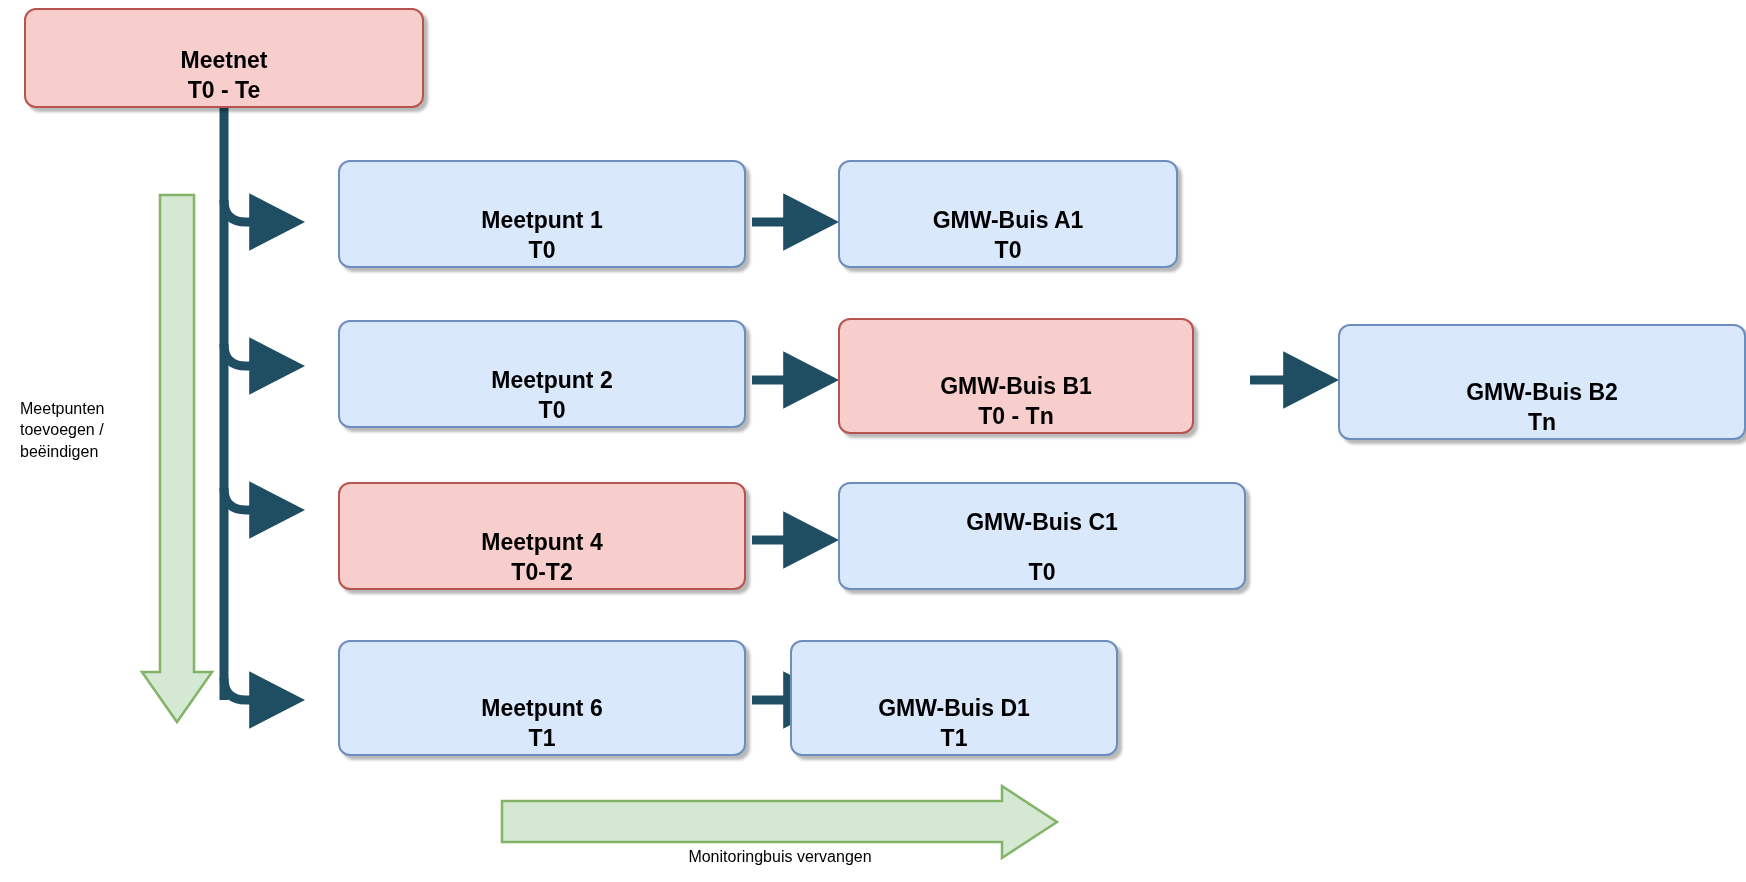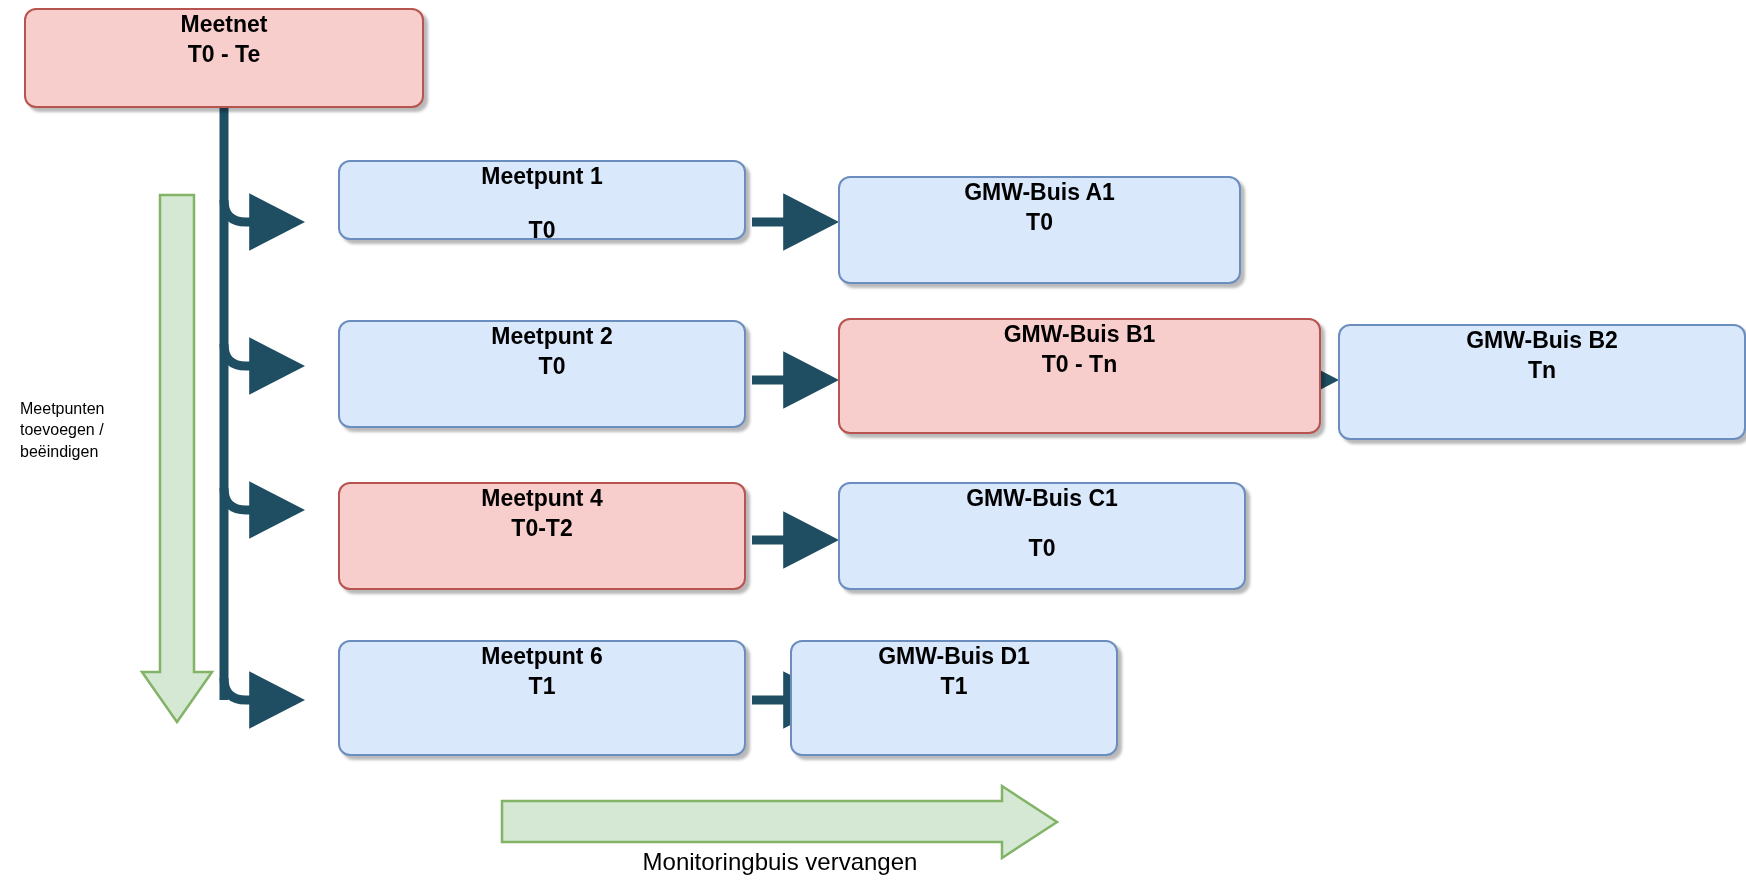--- a/index.html
+++ b/index.html
@@ -27,21 +27,21 @@
   }
   .node {
     position: absolute;
     box-sizing: border-box;
     border-radius: 12px;
     border-width: 2px;
     border-style: solid;
     display: flex;
     flex-direction: column;
     align-items: center;
-    justify-content: flex-start;
+    justify-content: flex-end;
     text-align: center;
     font-weight: bold;
     font-size: 23px;
     line-height: 1.30;
     color: #000000;
     box-shadow: 4px 4px 3px rgba(0,0,0,0.28);
     z-index: 3;
   }
   .node.blue {
     background: #dae8fc;
@@ -60,21 +60,21 @@
     font-size: 16px;
     font-weight: normal;
     color: #000000;
     line-height: 1.33;
     text-align: left;
     white-space: pre-line;
     z-index: 4;
   }
   .bottom-label {
     position: absolute;
-    font-size: 24px;
+    font-size: 16px;
     font-weight: normal;
     color: #000000;
     text-align: center;
     white-space: nowrap;
     z-index: 4;
   }
 </style>
 </head>
 <body>
 
@@ -105,46 +105,46 @@
     <path d="M160,195 L194,195 L194,672 L212,672 L177,722 L142,672 L160,672 Z" fill="#d5e8d4" stroke="#82b366" stroke-width="2.5"></path>
 
     <path d="M502,801 L1002,801 L1002,786 L1057,822 L1002,858 L1002,842 L502,842 Z" fill="#d5e8d4" stroke="#82b366" stroke-width="2.5"></path>
   </svg>
 
   <div class="node red" style="left:24px; top:8px; width:400px; height:100px;">
     <span class="l1">Meetnet</span>
     <span class="l2">T0 - Te</span>
   </div>
 
-  <div class="node blue" style="left:338px; top:160px; width:408px; height:80px;gap:24px;">
+  <div class="node blue" style="left:338px; top:160px; width:408px; height:108px;">
     <span class="l1">Meetpunt 1</span>
     <span class="l2">T0</span>
   </div>
 
   <div class="node blue" style="left:338px; top:320px; width:408px; height:108px;padding-left:20px;">
     <span class="l1">Meetpunt 2</span>
     <span class="l2">T0</span>
   </div>
 
   <div class="node red" style="left:338px; top:482px; width:408px; height:108px;">
     <span class="l1">Meetpunt 4</span>
     <span class="l2">T0-T2</span>
   </div>
 
   <div class="node blue" style="left:338px; top:640px; width:408px; height:116px;">
     <span class="l1">Meetpunt 6</span>
     <span class="l2">T1</span>
   </div>
 
-  <div class="node blue" style="left:838px; top:176px; width:403px; height:108px;">
+  <div class="node blue" style="left:838px; top:160px; width:340px; height:108px;">
     <span class="l1">GMW-Buis A1</span>
     <span class="l2">T0</span>
   </div>
 
-  <div class="node red" style="left:838px; top:318px; width:483px; height:116px;">
+  <div class="node red" style="left:838px; top:318px; width:356px; height:116px;">
     <span class="l1">GMW-Buis B1</span>
     <span class="l2">T0 - Tn</span>
   </div>
 
   <div class="node blue" style="left:838px; top:482px; width:408px; height:108px;gap:20px;">
     <span class="l1">GMW-Buis C1</span>
     <span class="l2">T0</span>
   </div>
 
   <div class="node blue" style="left:790px; top:640px; width:328px; height:116px;">

